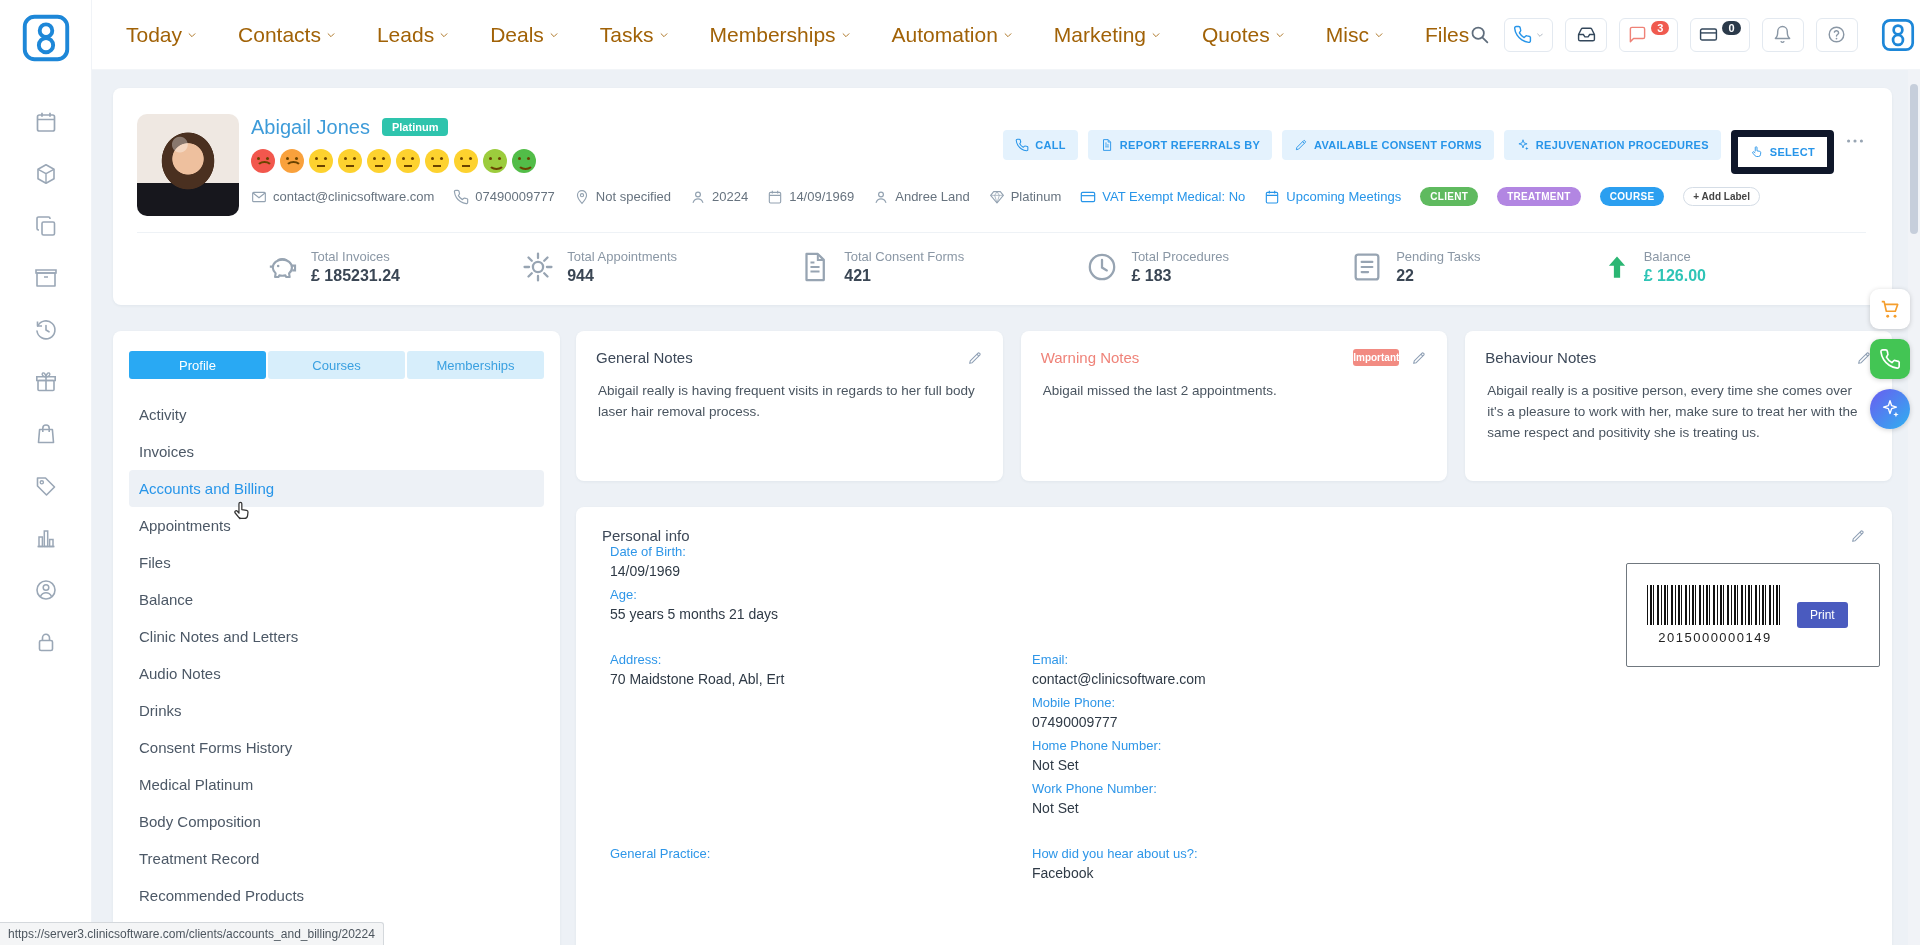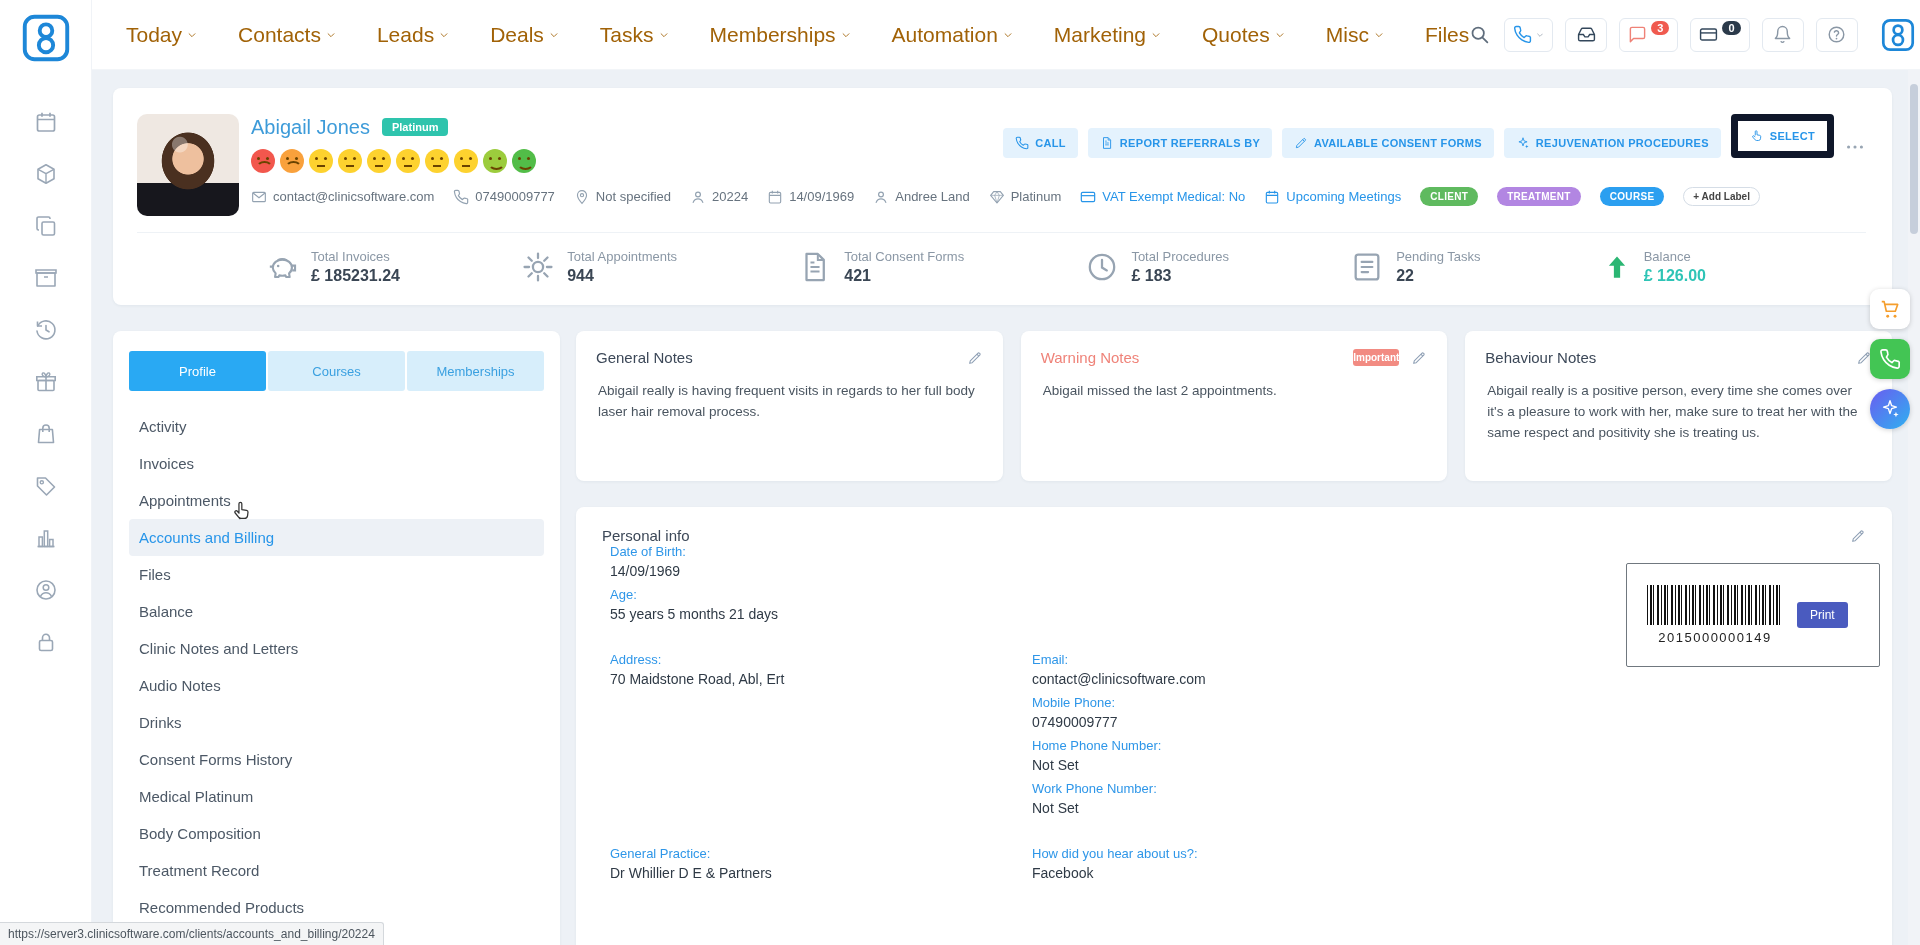--- a/index.html
+++ b/index.html
@@ -58,38 +58,38 @@
   .frown::after{content:"";position:absolute;left:5px;top:12px;width:13px;height:10px;border-radius:50%;border:2px solid transparent;border-top-color:#6a4300}
   .neutral::after{content:"";position:absolute;left:8px;top:16px;width:8px;border-top:2px solid #6a4300}
   .e-red{background:#f2574d}.e-orange{background:#f9a13c}.e-yellow{background:#fdd22f}.e-lime{background:#9ccc3d}.e-green{background:#52bd48}
   .meta-row{display:flex;align-items:center;gap:19px;margin-top:14px;font-size:13px;color:#67737f;white-space:nowrap}
   .meta{display:flex;align-items:center;gap:6px}
   .meta .bic{width:16px;height:16px;color:#93a2b1}
   .meta.blue{color:#2795e9}.meta.blue .bic{color:#2795e9}
   .label-badge{color:#fff;font-size:10px;font-weight:bold;padding:4px 10px;border-radius:11px;letter-spacing:.3px}
   .lb-green{background:#5fba5f}.lb-purple{background:#b286e2}.lb-blue{background:#2b9ff0}
   .add-label{background:#fff;border:1px solid #d5dde6;color:#444;font-size:10px;font-weight:bold;padding:3px 9px;border-radius:11px}
-  .actions{position:absolute;top:26px;right:26px;display:flex;gap:10px;align-items:flex-end}
+  .actions{position:absolute;top:42px;right:26px;display:flex;gap:10px;align-items:flex-start}
   .abtn{display:flex;align-items:center;gap:6px;background:#e4f2fd;color:#2795e9;font-size:11px;font-weight:bold;letter-spacing:.3px;padding:8px 12px;border:none;border-radius:4px;white-space:nowrap}
   .abtn .bic{width:14px;height:14px}
   .abtn.ghost{background:#fff;border:7px solid #0f172a}
   .more-dots{width:22px;height:22px;color:#98a5b3}
   .stats-row{display:flex;justify-content:space-between;margin-top:16px;border-top:1px solid #eef2f6;padding:16px 160px 20px 128px}
   .stat{display:flex;align-items:center;gap:12px}
   .stat .sic{width:34px;height:34px;color:#97a4b2}
   .s-label{font-size:13px;color:#8a97a5}
   .s-value{font-size:16px;font-weight:bold;color:#3a4654;margin-top:3px}
   .s-value.teal{color:#2ec4b6}
   .sic.green{color:#2bb673}
 
   
   .lower{display:flex;gap:16px;margin-top:26px;align-items:flex-start}
   .panel{width:447px;flex:0 0 auto;padding:20px 16px;height:900px;position:relative}
   .tabs{display:flex;gap:2px}
-  .tab{flex:1;height:40px;display:flex;align-items:center;justify-content:center;font-size:13px;border-radius:3px;background:#d7eefb;color:#3aa0e0}
+  .tab{flex:1;height:28px;display:flex;align-items:center;justify-content:center;font-size:13px;border-radius:3px;background:#d7eefb;color:#3aa0e0}
   .tab.active{background:#29a9f3;color:#fff}
   .side-menu{margin-top:17px}
   .side-item{height:37px;display:flex;align-items:center;padding:0 10px;font-size:15px;color:#4c5866;border-radius:4px}
   .side-item.active{background:#edf1f6;color:#2795e9}
   .cursor{position:absolute;left:118px;top:168px;width:23px;height:23px}
 
   .right-col{flex:1;min-width:0}
   .notes-row{display:flex;gap:18px}
   .note-card{flex:1;height:150px;padding:18px 20px;position:relative}
   .note-head{display:flex;align-items:center}
@@ -630,22 +630,22 @@
 
     <aside class="card panel" data-interactable="false">
       <div class="tabs" data-interactable="false">
         <div class="tab active" data-interactable="true">Profile</div>
         <div class="tab" data-interactable="true">Courses</div>
         <div class="tab" data-interactable="true">Memberships</div>
       </div>
       <nav class="side-menu" data-interactable="false">
         <div class="side-item" data-interactable="true">Activity</div>
         <div class="side-item" data-interactable="true">Invoices</div>
+        <div class="side-item active" data-interactable="true">Accounts and Billing</div>
         <div class="side-item" data-interactable="true">Appointments</div>
-        <div class="side-item active" data-interactable="true">Accounts and Billing</div>
         <div class="side-item" data-interactable="true">Files</div>
         <div class="side-item" data-interactable="true">Balance</div>
         <div class="side-item" data-interactable="true">Clinic Notes and Letters</div>
         <div class="side-item" data-interactable="true">Audio Notes</div>
         <div class="side-item" data-interactable="true">Drinks</div>
         <div class="side-item" data-interactable="true">Consent Forms History</div>
         <div class="side-item" data-interactable="true">Medical Platinum</div>
         <div class="side-item" data-interactable="true">Body Composition</div>
         <div class="side-item" data-interactable="true">Treatment Record</div>
         <div class="side-item" data-interactable="true">Recommended Products</div>
@@ -732,21 +732,20 @@
               <div class="fgroup" data-interactable="false">
                 <div class="flabel" data-interactable="false">Work Phone Number:</div>
                 <div class="fvalue" data-interactable="false">Not Set</div>
               </div>
             </div>
           </div>
           <div class="p-row">
             <div class="p-col-l">
               <div class="fgroup" data-interactable="false">
                 <div class="flabel" data-interactable="false">General Practice:</div>
-                <div class="fvalue" data-interactable="false">Dr Whillier D E &amp; Partners</div>
               </div>
             </div>
             <div class="p-col-r">
               <div class="fgroup" data-interactable="false">
                 <div class="flabel" data-interactable="false">How did you hear about us?:</div>
                 <div class="fvalue" data-interactable="false">Facebook</div>
               </div>
             </div>
           </div>
         </div>

